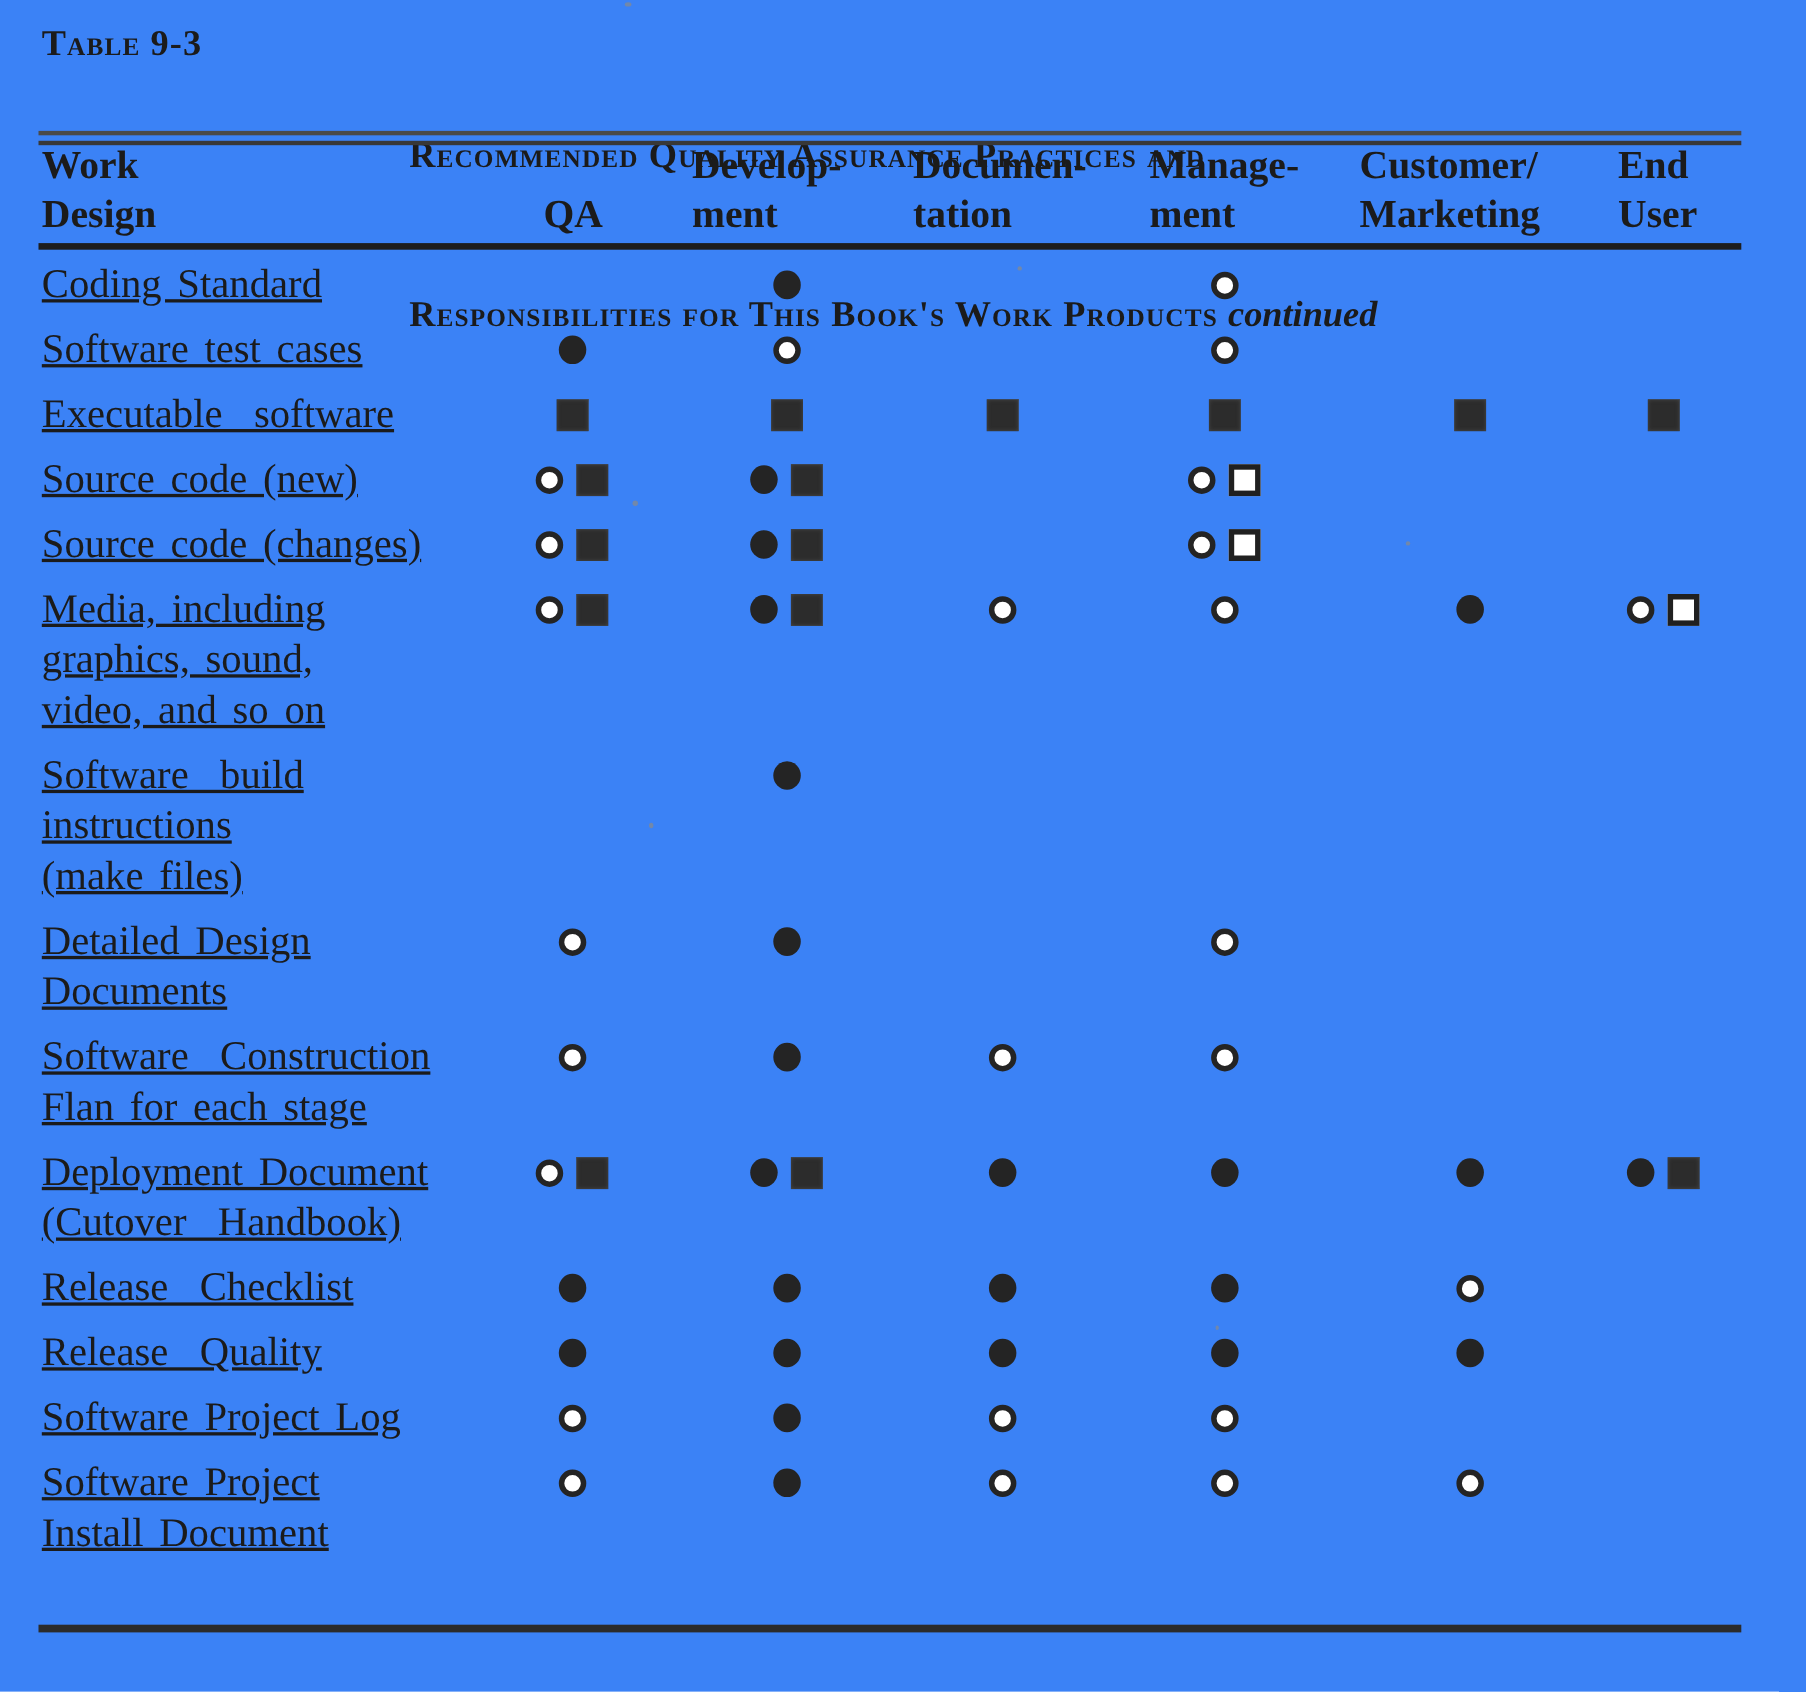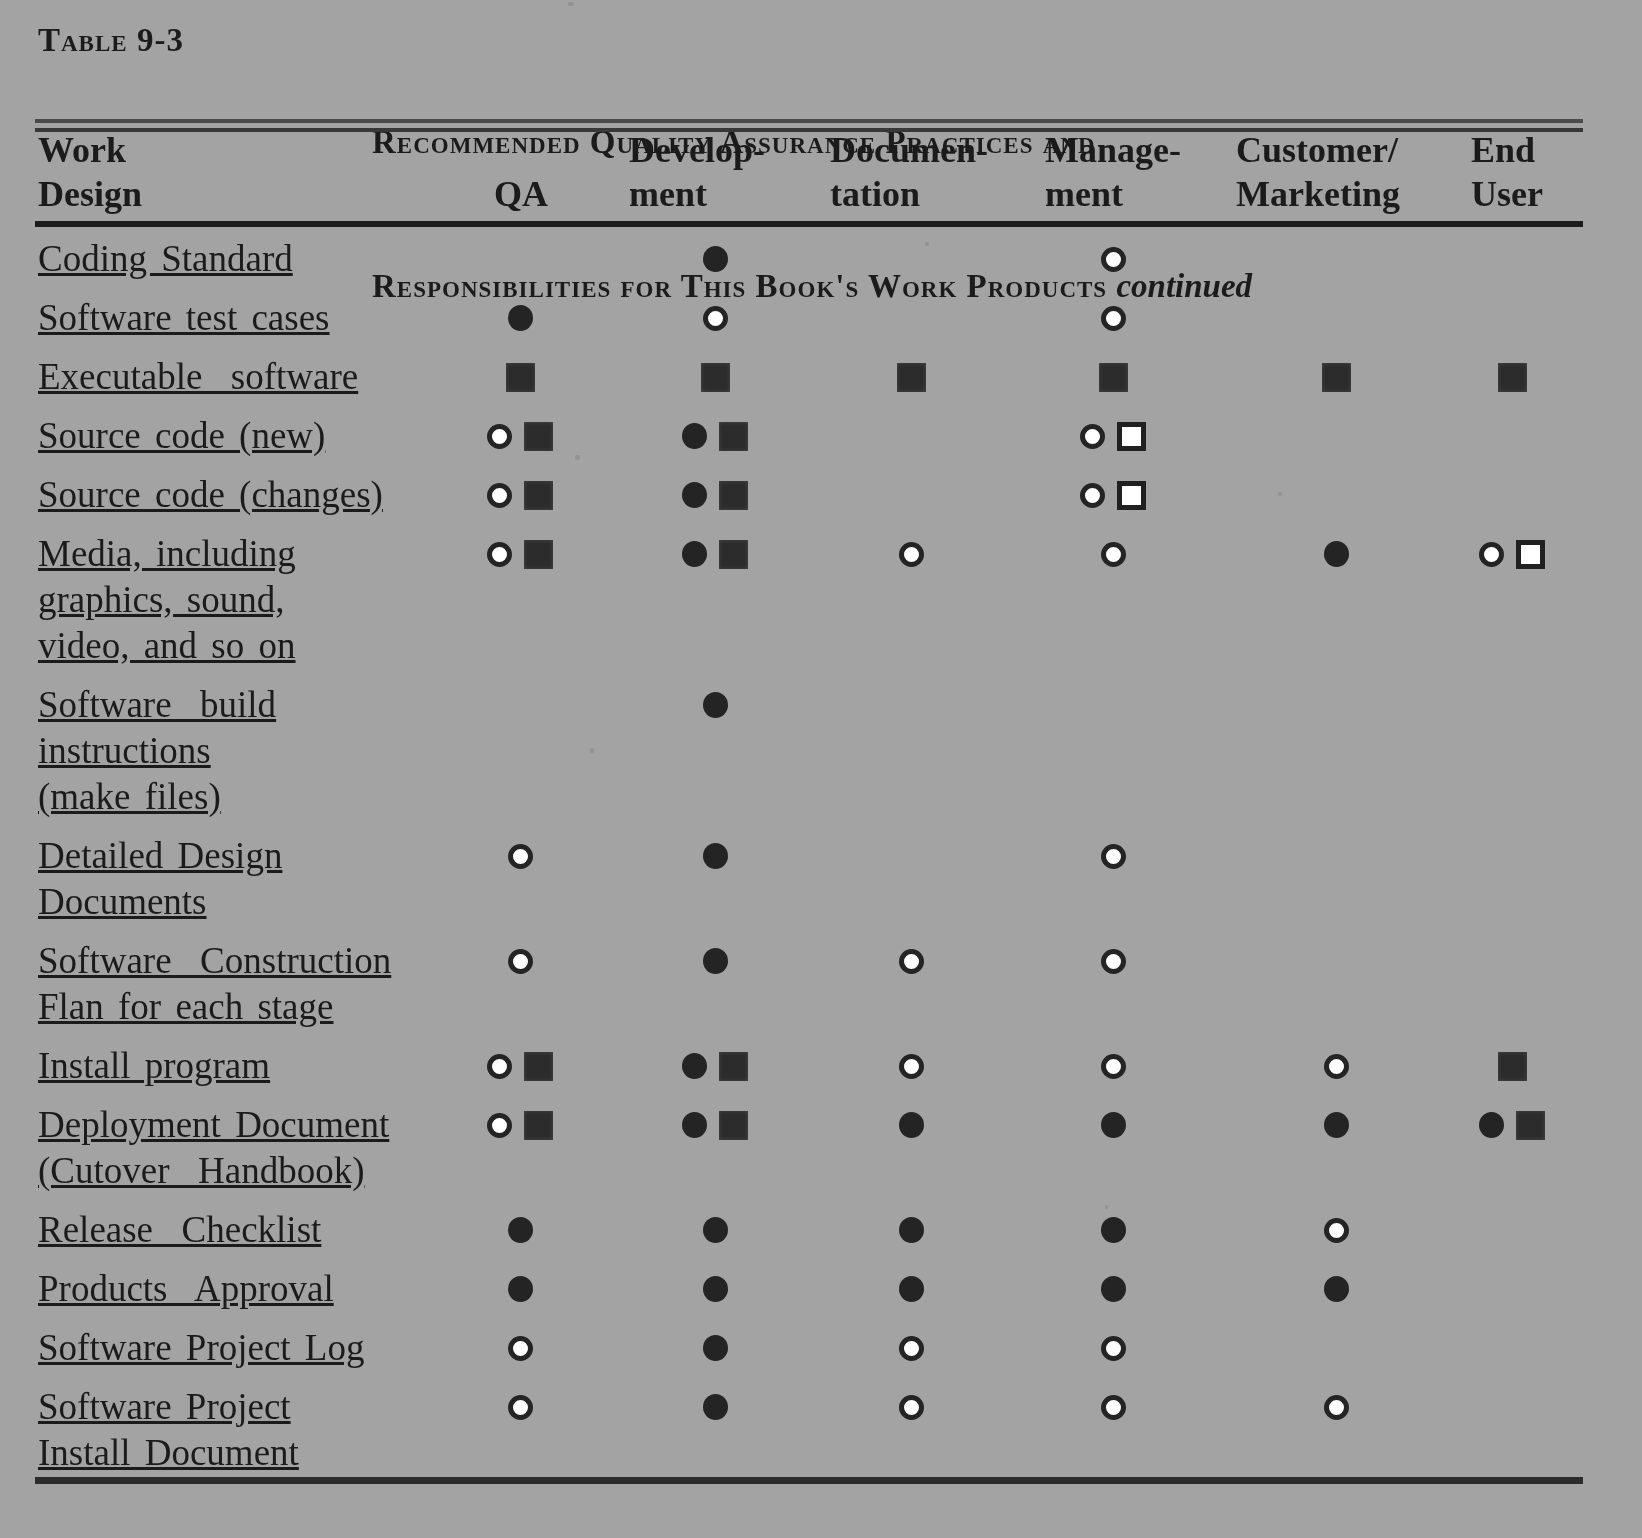--- a/index.html
+++ b/index.html
@@ -1,19 +1,19 @@
 <!DOCTYPE html>
 <html><head>
 <meta charset="utf-8">
 <style>
   html,body{margin:0;padding:0;background:#ffffff;}
   .page{
     position:relative;
     width:1642px;height:1538px;
-    background:#a3a3a3;
+    background:#3b82f6;
     font-family:"Liberation Serif","DejaVu Serif",serif;
     color:#1b1b1b;
     overflow:hidden;
   }
   
   .table-label{
     position:absolute;left:38px;top:22px;
     font-size:33px;font-weight:bold;font-variant:small-caps;
     letter-spacing:1px;white-space:pre;
   }
@@ -266,43 +266,20 @@
         <div class="sym-cell">
           <span class="sym open-circle"></span>
         </div>
         <div class="sym-cell">
           <span class="sym open-circle"></span>
         </div>
         <div class="sym-cell"></div>
         <div class="sym-cell"></div>
       </div>
       <div class="t-row">
-        <div class="wp-label">Install program</div>
-        <div class="sym-cell">
-          <span class="sym open-circle"></span>
-          <span class="sym filled-square"></span>
-        </div>
-        <div class="sym-cell">
-          <span class="sym filled-circle"></span>
-          <span class="sym filled-square"></span>
-        </div>
-        <div class="sym-cell">
-          <span class="sym open-circle"></span>
-        </div>
-        <div class="sym-cell">
-          <span class="sym open-circle"></span>
-        </div>
-        <div class="sym-cell">
-          <span class="sym open-circle"></span>
-        </div>
-        <div class="sym-cell">
-          <span class="sym filled-square"></span>
-        </div>
-      </div>
-      <div class="t-row">
         <div class="wp-label">Deployment Document
 (Cutover  Handbook)</div>
         <div class="sym-cell">
           <span class="sym open-circle"></span>
           <span class="sym filled-square"></span>
         </div>
         <div class="sym-cell">
           <span class="sym filled-circle"></span>
           <span class="sym filled-square"></span>
         </div>
@@ -333,21 +310,21 @@
         </div>
         <div class="sym-cell">
           <span class="sym filled-circle"></span>
         </div>
         <div class="sym-cell">
           <span class="sym open-circle"></span>
         </div>
         <div class="sym-cell"></div>
       </div>
       <div class="t-row">
-        <div class="wp-label">Products  Approval</div>
+        <div class="wp-label">Release  Quality</div>
         <div class="sym-cell">
           <span class="sym filled-circle"></span>
         </div>
         <div class="sym-cell">
           <span class="sym filled-circle"></span>
         </div>
         <div class="sym-cell">
           <span class="sym filled-circle"></span>
         </div>
         <div class="sym-cell">

